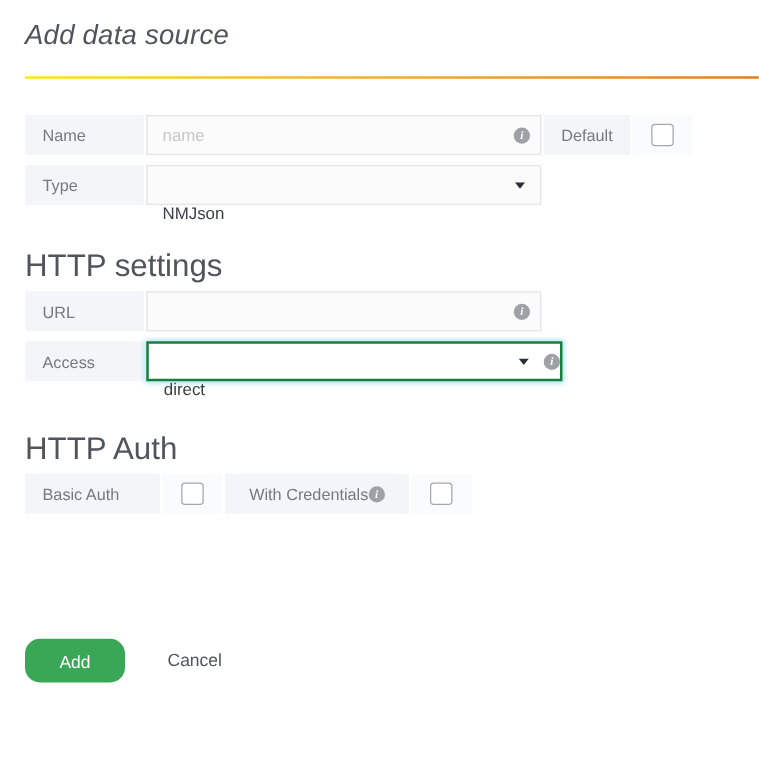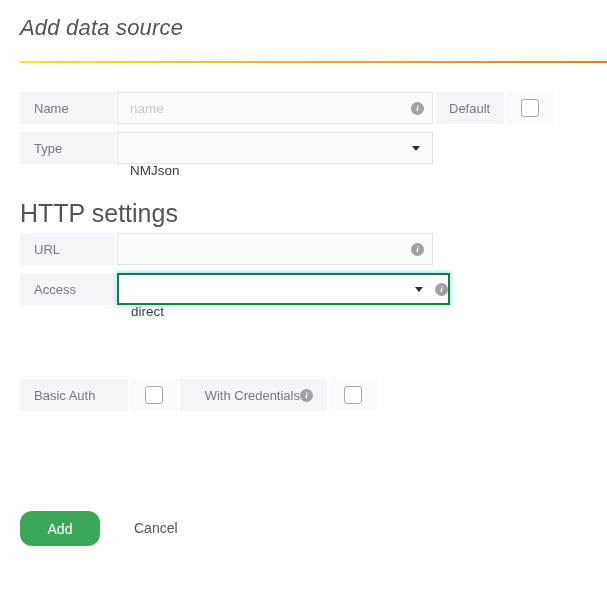--- a/index.html
+++ b/index.html
@@ -260,29 +260,30 @@
     <div class="gap2"></div>
     <div class="focus-ring">
       <div class="select-input">
         <span class="value">direct</span>
         <span class="caret"></span>
       </div>
       <span class="info-icon">i</span>
     </div>
   </div>
 
+  <div class="section-title" id="http-auth-title">HTTP Auth</div>
 
   <div class="row" style="left:20px; top:379px;">
     <div class="field-label" style="width:108px;">Basic Auth</div>
     <div class="gap2"></div>
     <div class="checkbox-cell">
       <div class="checkbox"></div>
     </div>
     <div class="gap2"></div>
-    <div class="field-label" style="width:147px; justify-content:flex-end;">
+    <div class="field-label" style="width:147px; justify-content:center;">
       <span>With Credentials</span>
       <span class="info-icon">i</span>
     </div>
     <div class="gap2"></div>
     <div class="checkbox-cell">
       <div class="checkbox"></div>
     </div>
   </div>
 
   <button class="btn-add">Add</button>

